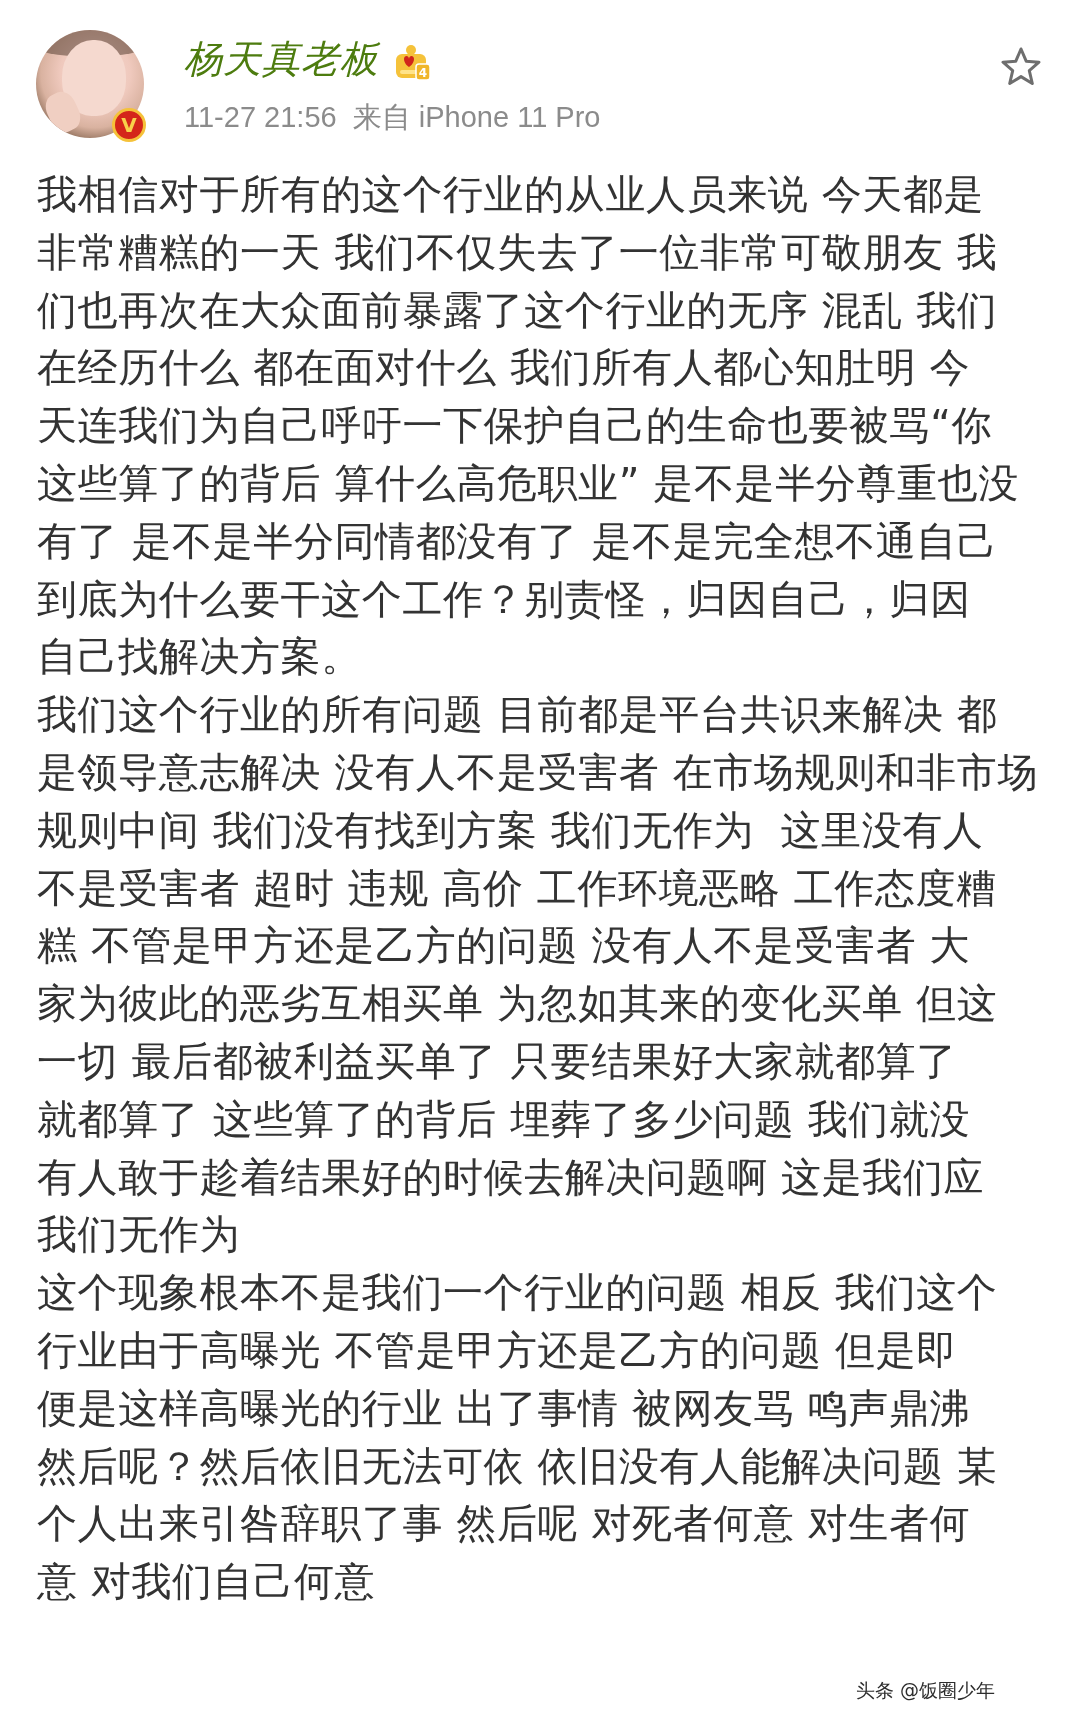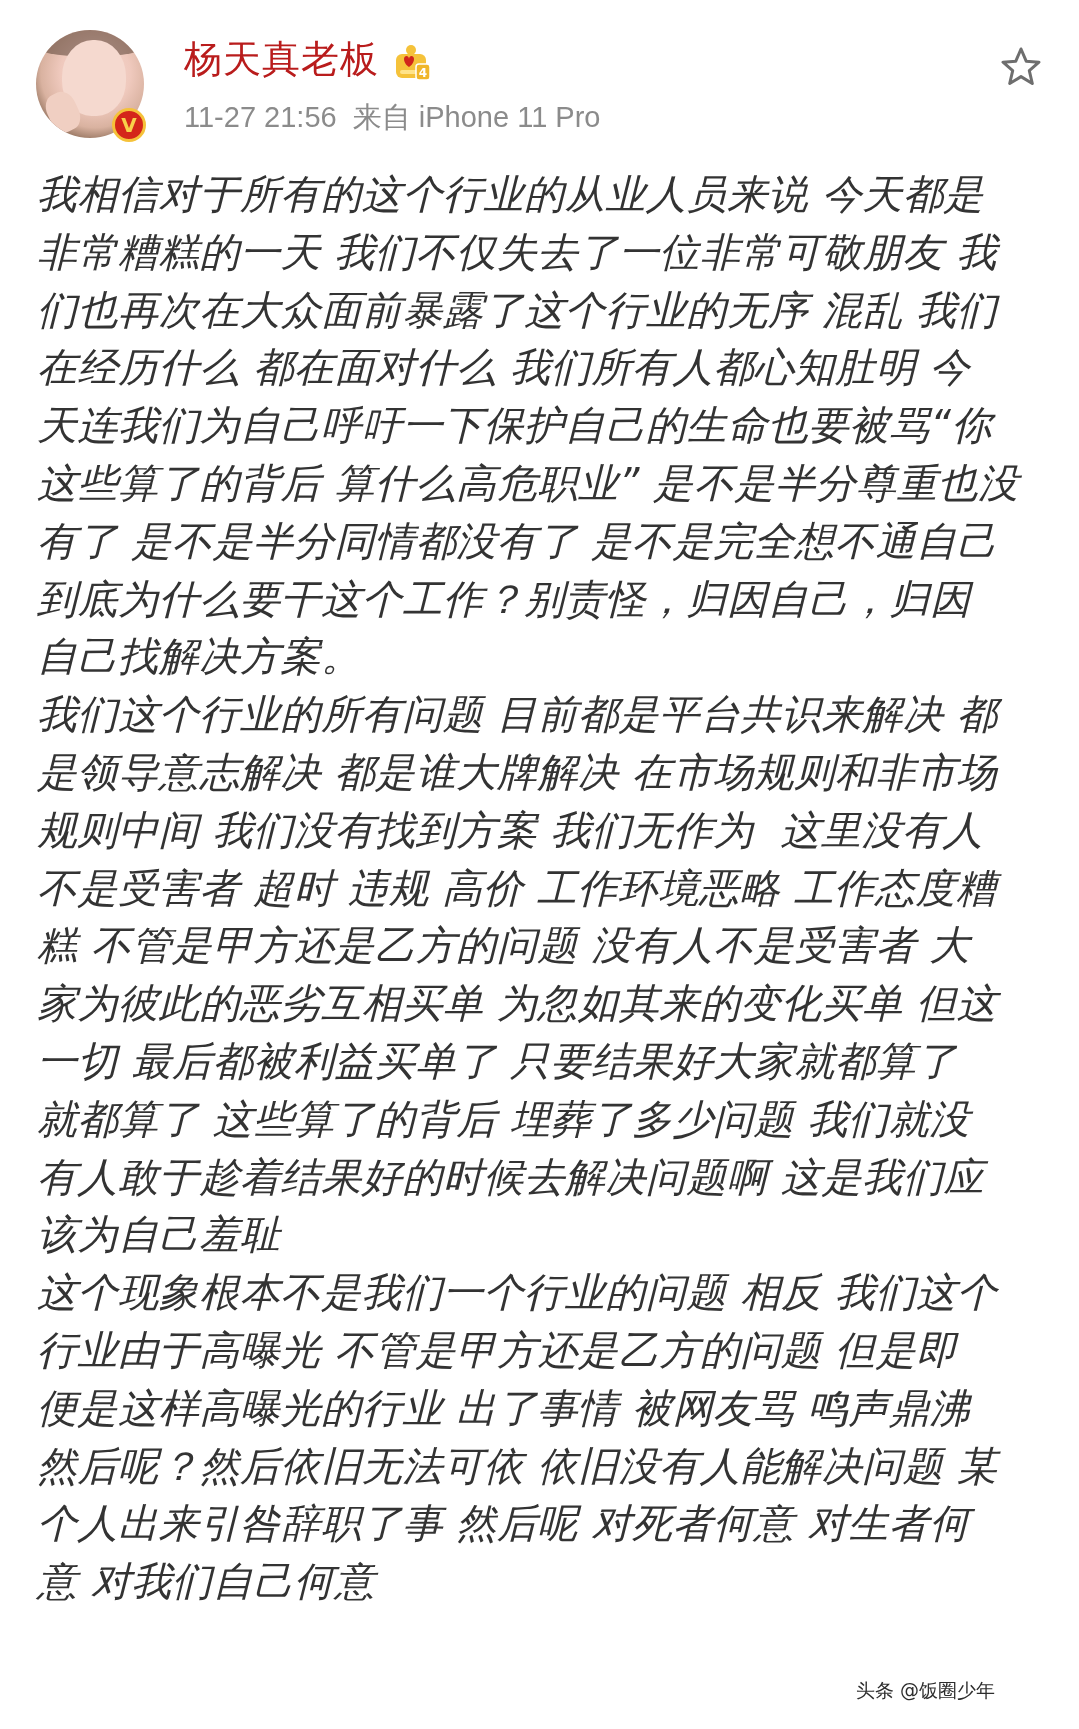--- a/index.html
+++ b/index.html
@@ -61,22 +61,23 @@
       font-size: 20px;
       line-height: 28px;
       text-align: center;
       font-family: "DejaVu Sans", sans-serif;
     }
     .user-name {
       position: absolute;
       left: 184px; top: 34px;
       font-size: 38px;
       line-height: 50px;
-      color: #b91c1c;
+      color: #4d7c0f;
       letter-spacing: 1px;
+      font-style: italic;
     }
     .crown {
       position: absolute;
       left: 392px; top: 42px;
       width: 40px; height: 40px;
     }
     .post-meta {
       position: absolute;
       left: 184px; top: 96px;
       font-size: 29px;
@@ -87,21 +88,20 @@
     }
     .favorite-star {
       position: absolute;
       left: 998px; top: 44px;
       width: 46px; height: 46px;
     }
     .post-body {
       position: absolute;
       left: 37px; top: 166px;
       width: 1010px;
-      font-style: italic;
     }
     .body-line {
       font-size: 40px;
       height: 57.8px;
       line-height: 57.8px;
       color: #333333;
       white-space: pre;
       letter-spacing: 0.6px;
     }
     .watermark {
@@ -147,29 +147,29 @@
   <div class="body-line">我相信对于所有的这个行业的从业人员来说 今天都是</div>
   <div class="body-line">非常糟糕的一天 我们不仅失去了一位非常可敬朋友 我</div>
   <div class="body-line">们也再次在大众面前暴露了这个行业的无序 混乱 我们</div>
   <div class="body-line">在经历什么 都在面对什么 我们所有人都心知肚明 今</div>
   <div class="body-line">天连我们为自己呼吁一下保护自己的生命也要被骂“你</div>
   <div class="body-line">这些算了的背后 算什么高危职业” 是不是半分尊重也没</div>
   <div class="body-line">有了 是不是半分同情都没有了 是不是完全想不通自己</div>
   <div class="body-line">到底为什么要干这个工作？别责怪，归因自己，归因</div>
   <div class="body-line">自己找解决方案。</div>
   <div class="body-line">我们这个行业的所有问题 目前都是平台共识来解决 都</div>
-  <div class="body-line">是领导意志解决 都是谁大牌解决 在市场规则和非市场</div>
+  <div class="body-line">是领导意志解决 没有人不是受害者 在市场规则和非市场</div>
   <div class="body-line">规则中间 我们没有找到方案 我们无作为  这里没有人</div>
   <div class="body-line">不是受害者 超时 违规 高价 工作环境恶略 工作态度糟</div>
   <div class="body-line">糕 不管是甲方还是乙方的问题 没有人不是受害者 大</div>
   <div class="body-line">家为彼此的恶劣互相买单 为忽如其来的变化买单 但这</div>
   <div class="body-line">一切 最后都被利益买单了 只要结果好大家就都算了</div>
   <div class="body-line">就都算了 这些算了的背后 埋葬了多少问题 我们就没</div>
   <div class="body-line">有人敢于趁着结果好的时候去解决问题啊 这是我们应</div>
-  <div class="body-line">该为自己羞耻</div>
+  <div class="body-line">我们无作为</div>
   <div class="body-line">这个现象根本不是我们一个行业的问题 相反 我们这个</div>
   <div class="body-line">行业由于高曝光 不管是甲方还是乙方的问题 但是即</div>
   <div class="body-line">便是这样高曝光的行业 出了事情 被网友骂 鸣声鼎沸</div>
   <div class="body-line">然后呢？然后依旧无法可依 依旧没有人能解决问题 某</div>
   <div class="body-line">个人出来引咎辞职了事 然后呢 对死者何意 对生者何</div>
   <div class="body-line">意 对我们自己何意</div>
 </div>
 
 <div class="watermark">头条 @饭圈少年</div>
 

